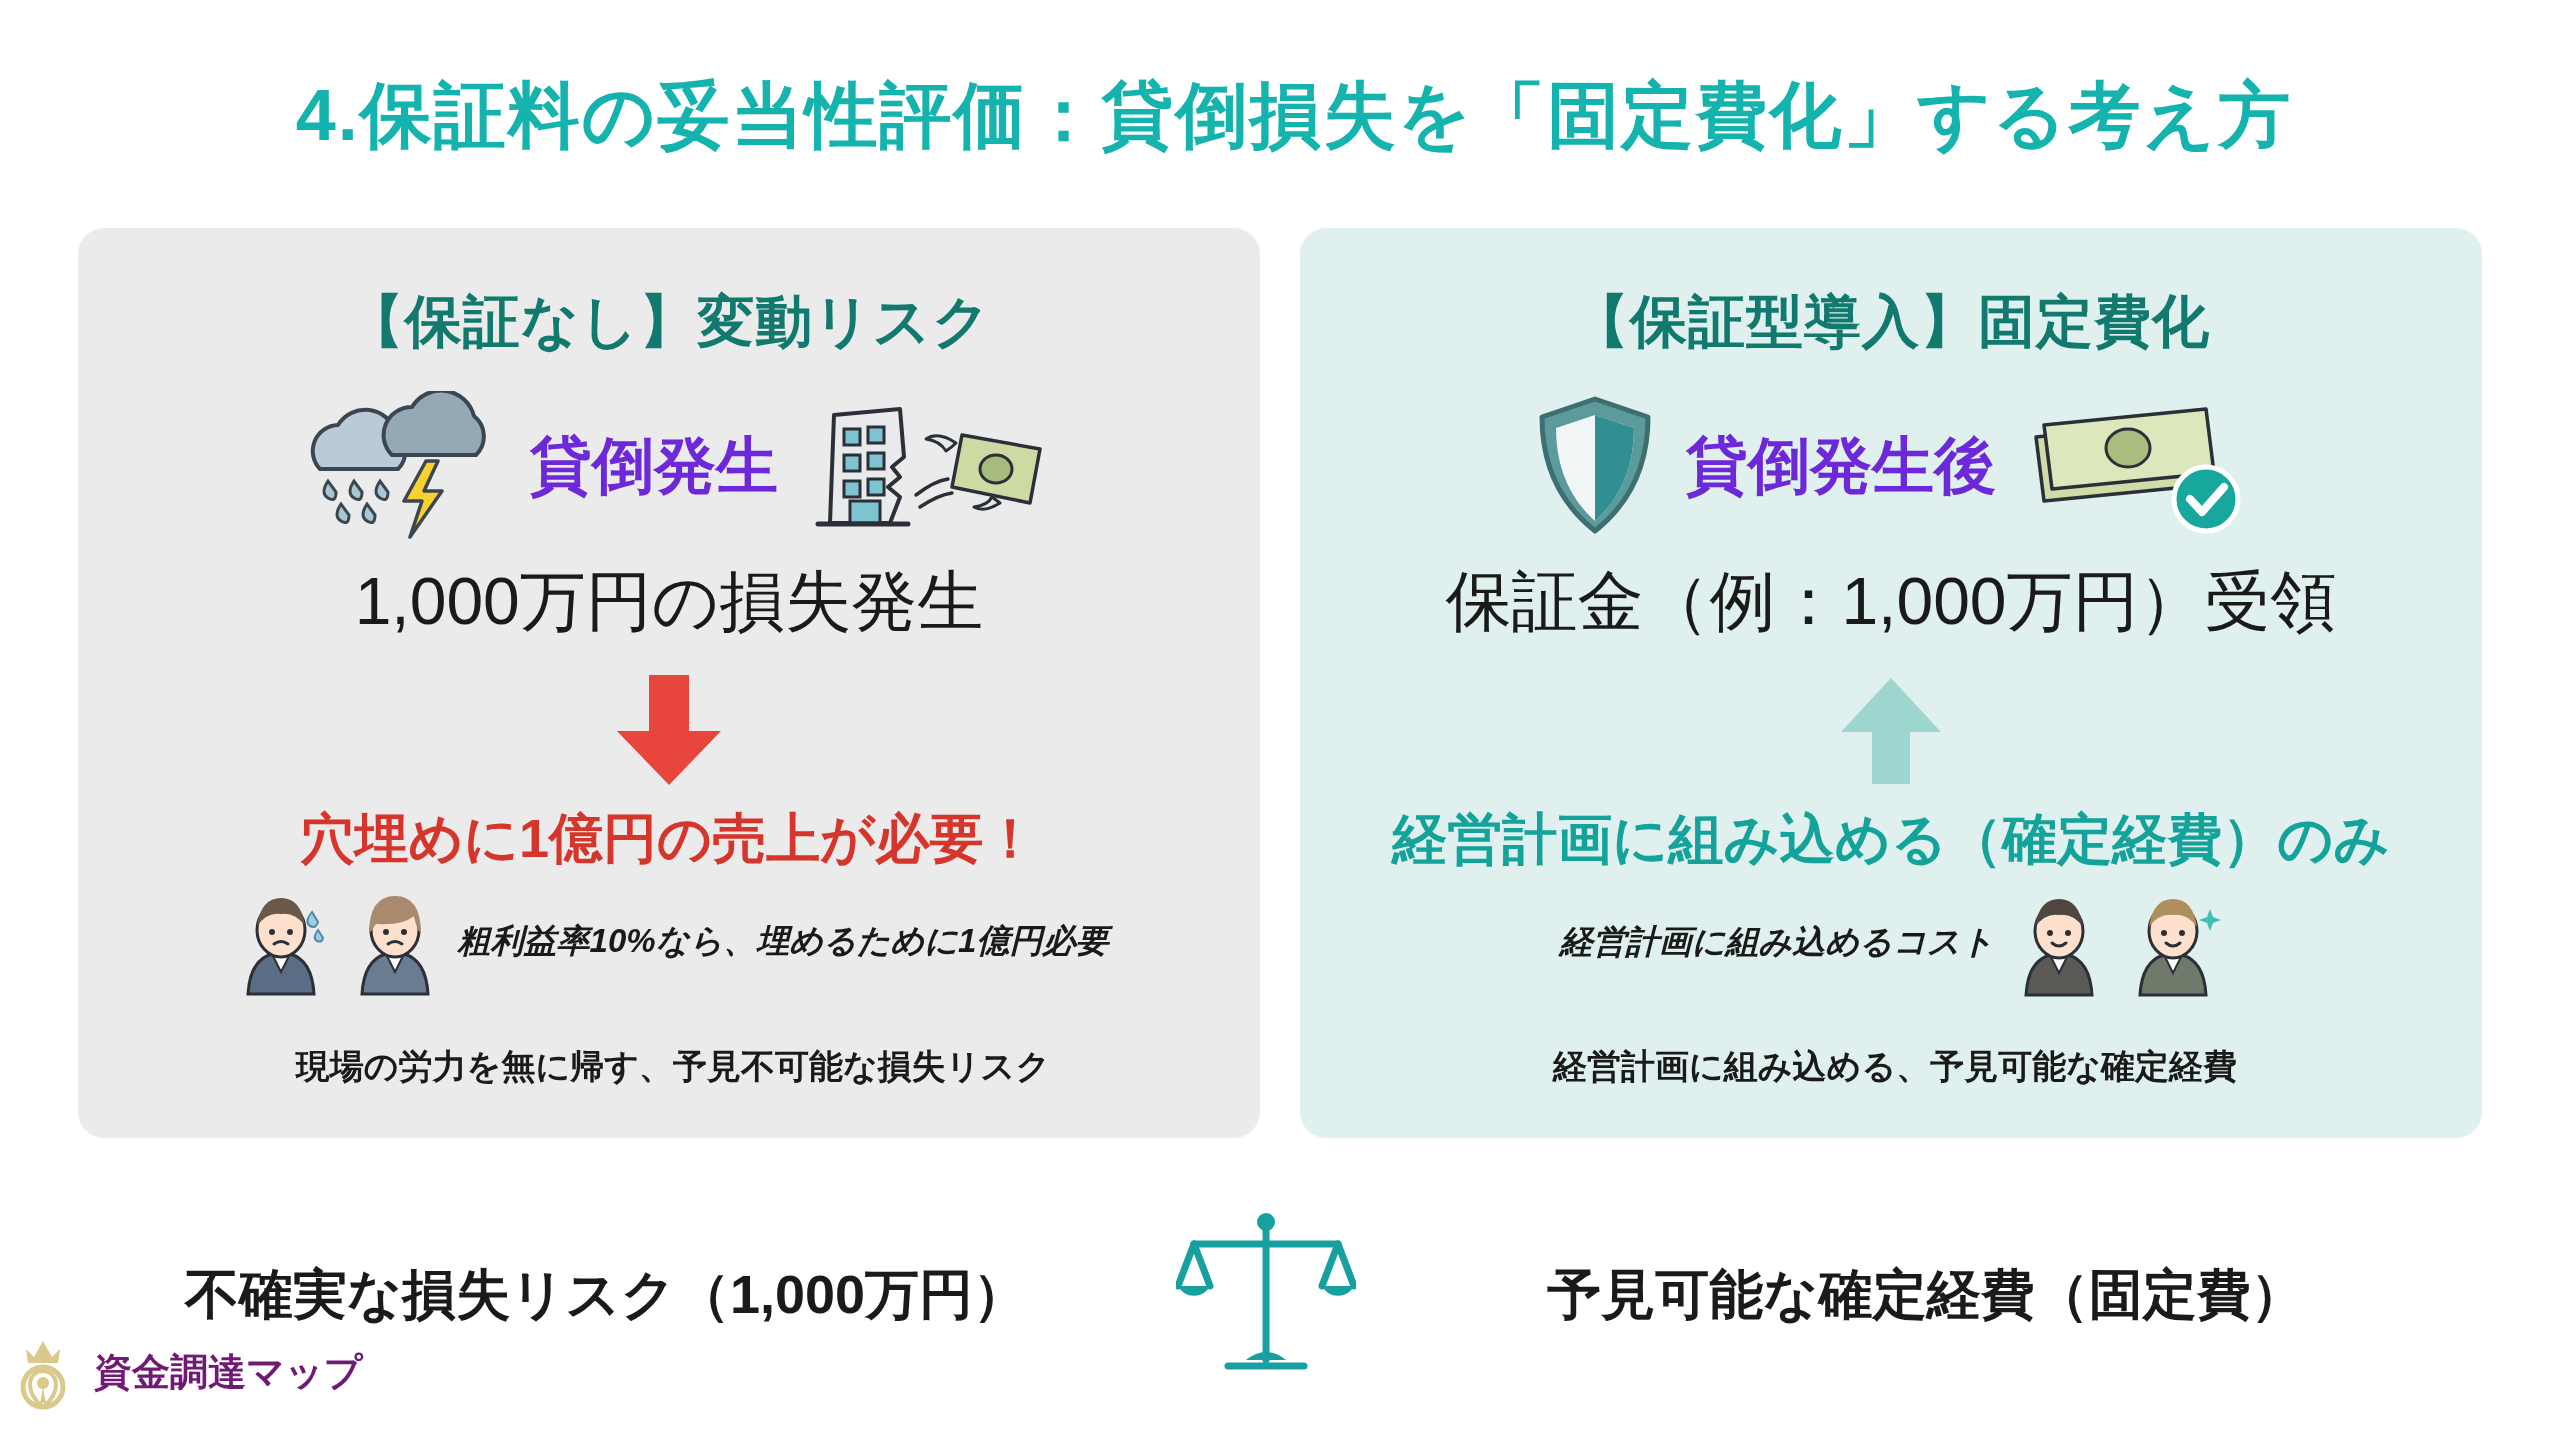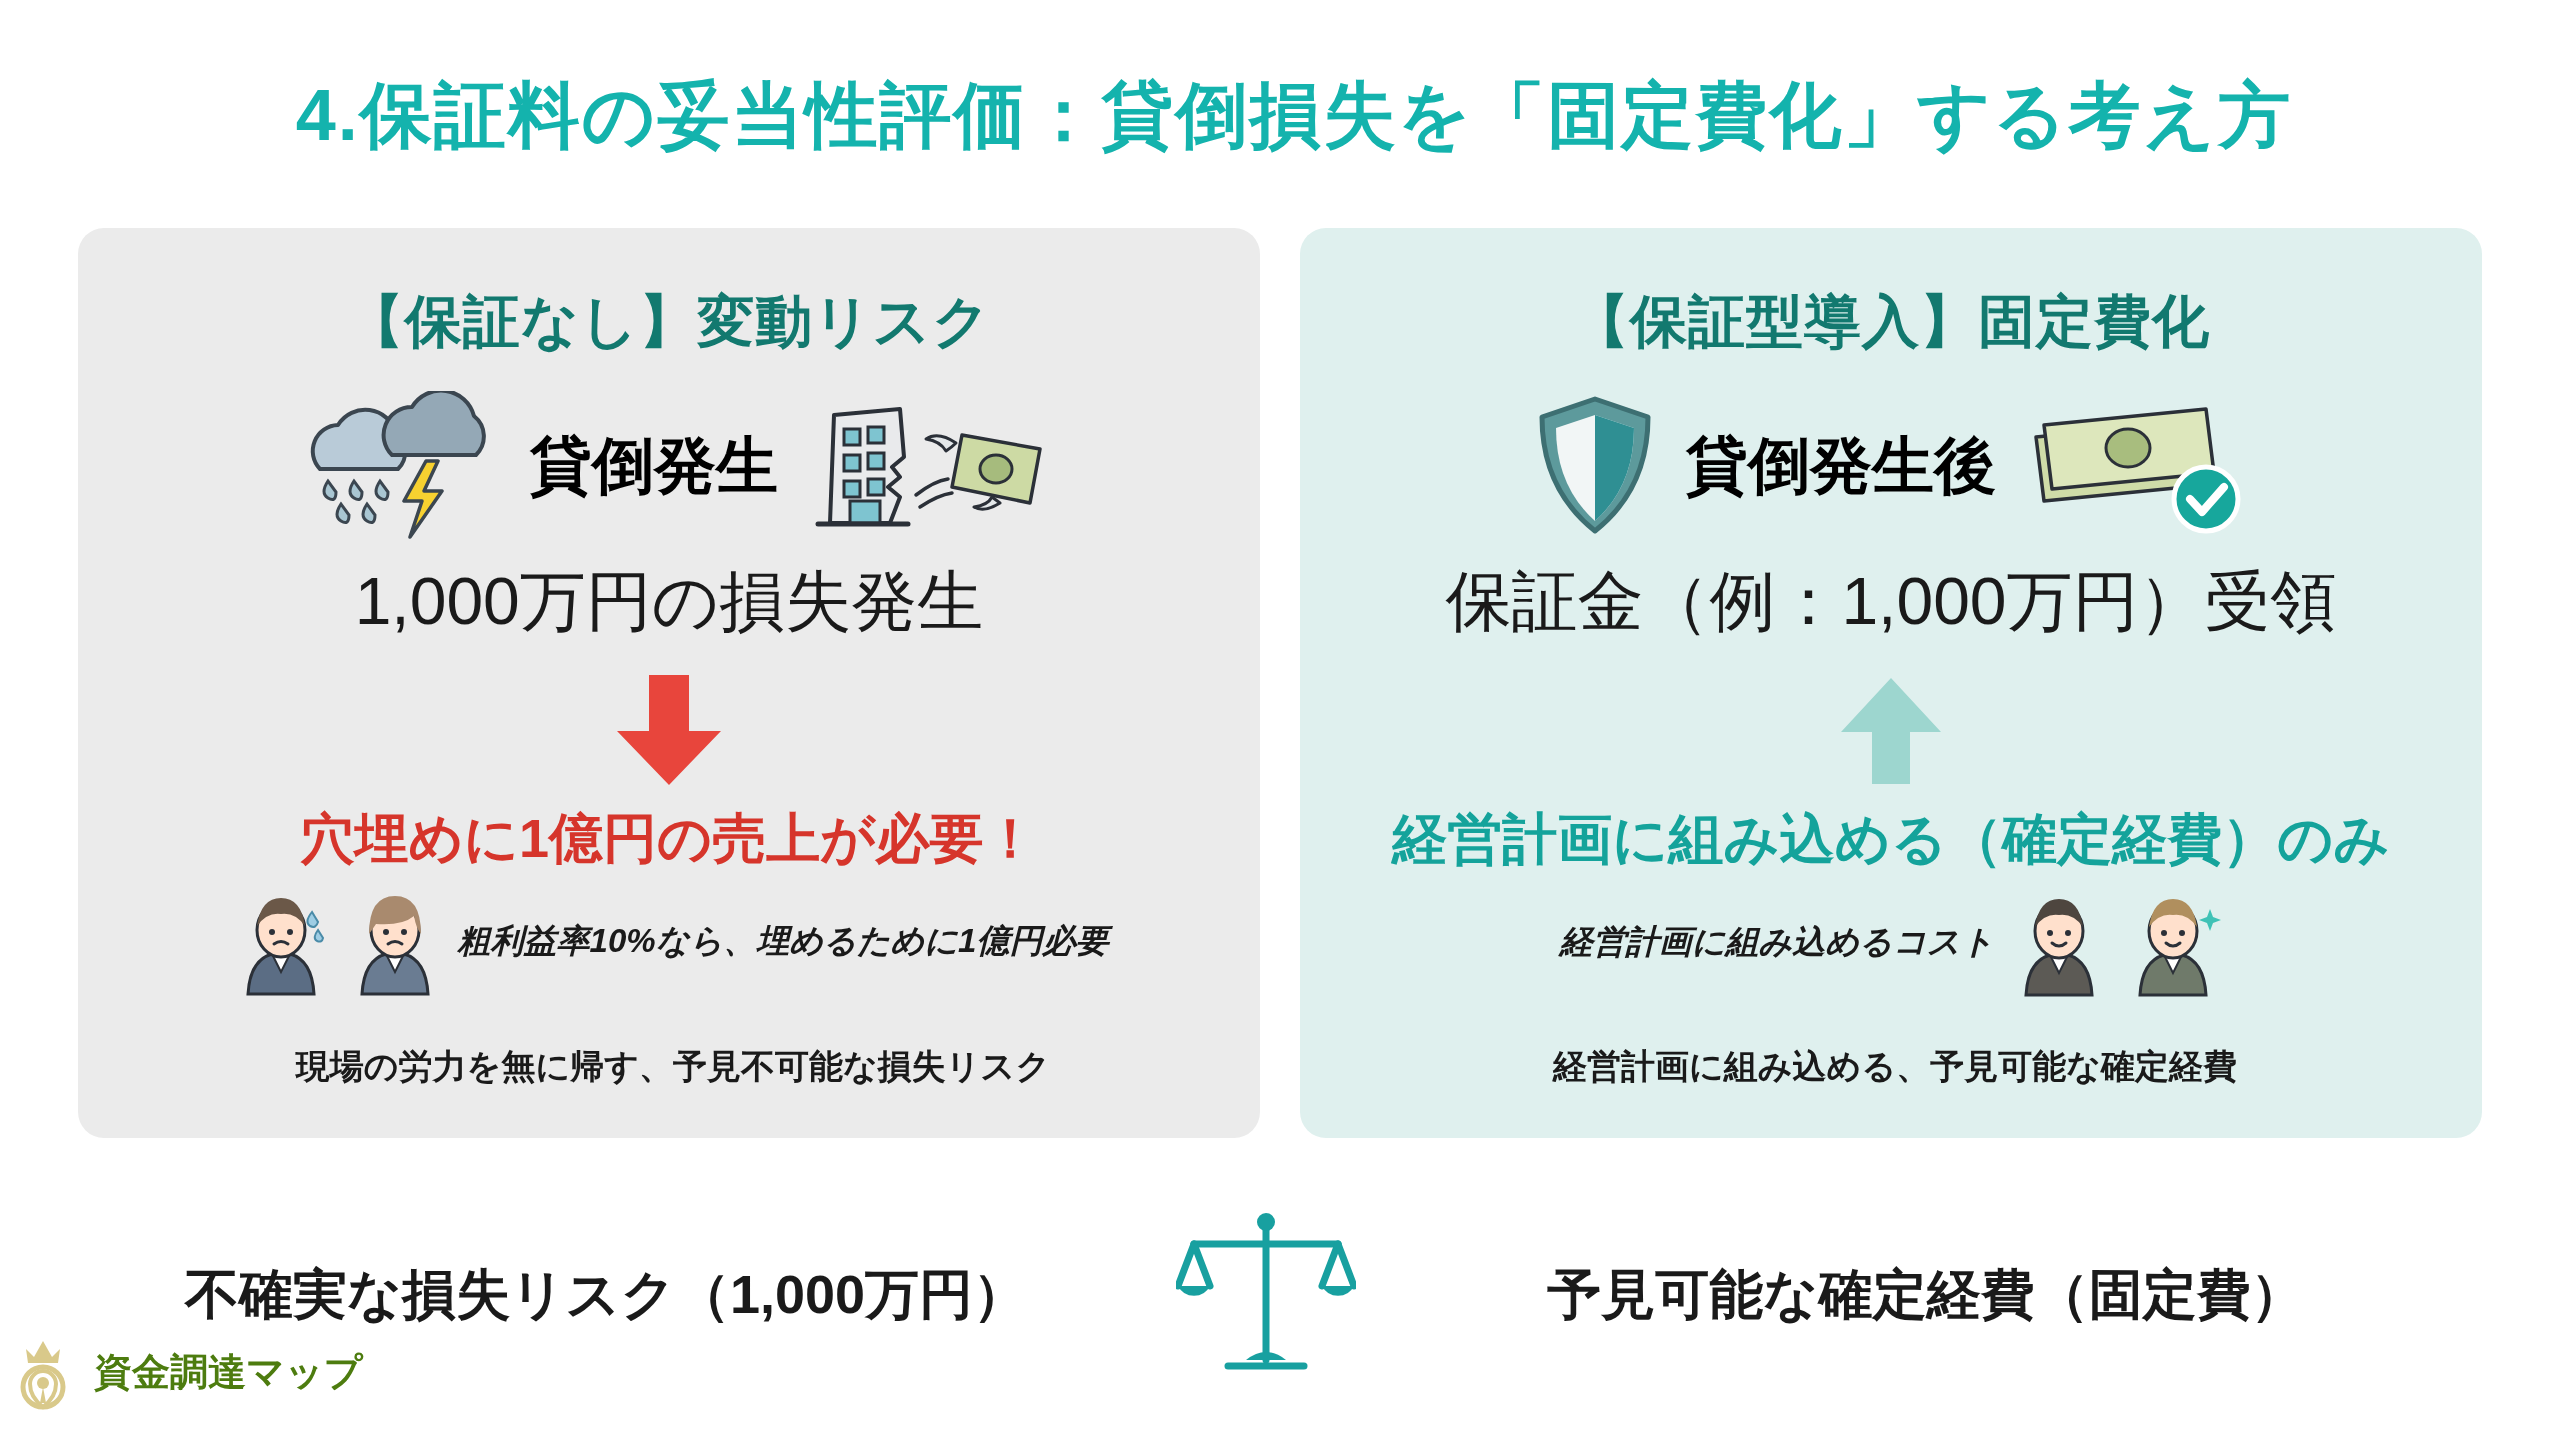--- a/index.html
+++ b/index.html
@@ -63,21 +63,21 @@
     display: flex;
     align-items: center;
     justify-content: center;
     gap: 26px;
     margin-top: 30px;
     width: 100%;
   }
   .icon-row .rowtext {
     font-size: 62px;
     font-weight: 700;
-    color: #000000;
+    color: #6d28d9;
     white-space: nowrap;
   }
 
   .amount-line {
     font-size: 66px;
     font-weight: 500;
     color: #1a1a1a;
     margin-top: 16px;
     white-space: nowrap;
   }
@@ -155,21 +155,21 @@
   .logo {
     position: absolute;
     left: 14px; bottom: 18px;
     display: flex;
     align-items: center;
     gap: 10px;
   }
   .logo-text {
     font-size: 38px;
     font-weight: 700;
-    color: #4d7c0f;
+    color: #701a75;
     letter-spacing: 0px;
     white-space: nowrap;
   }
 
   svg { display: block; }
 </style>
 </head>
 <body>
 
 <div class="slide">

